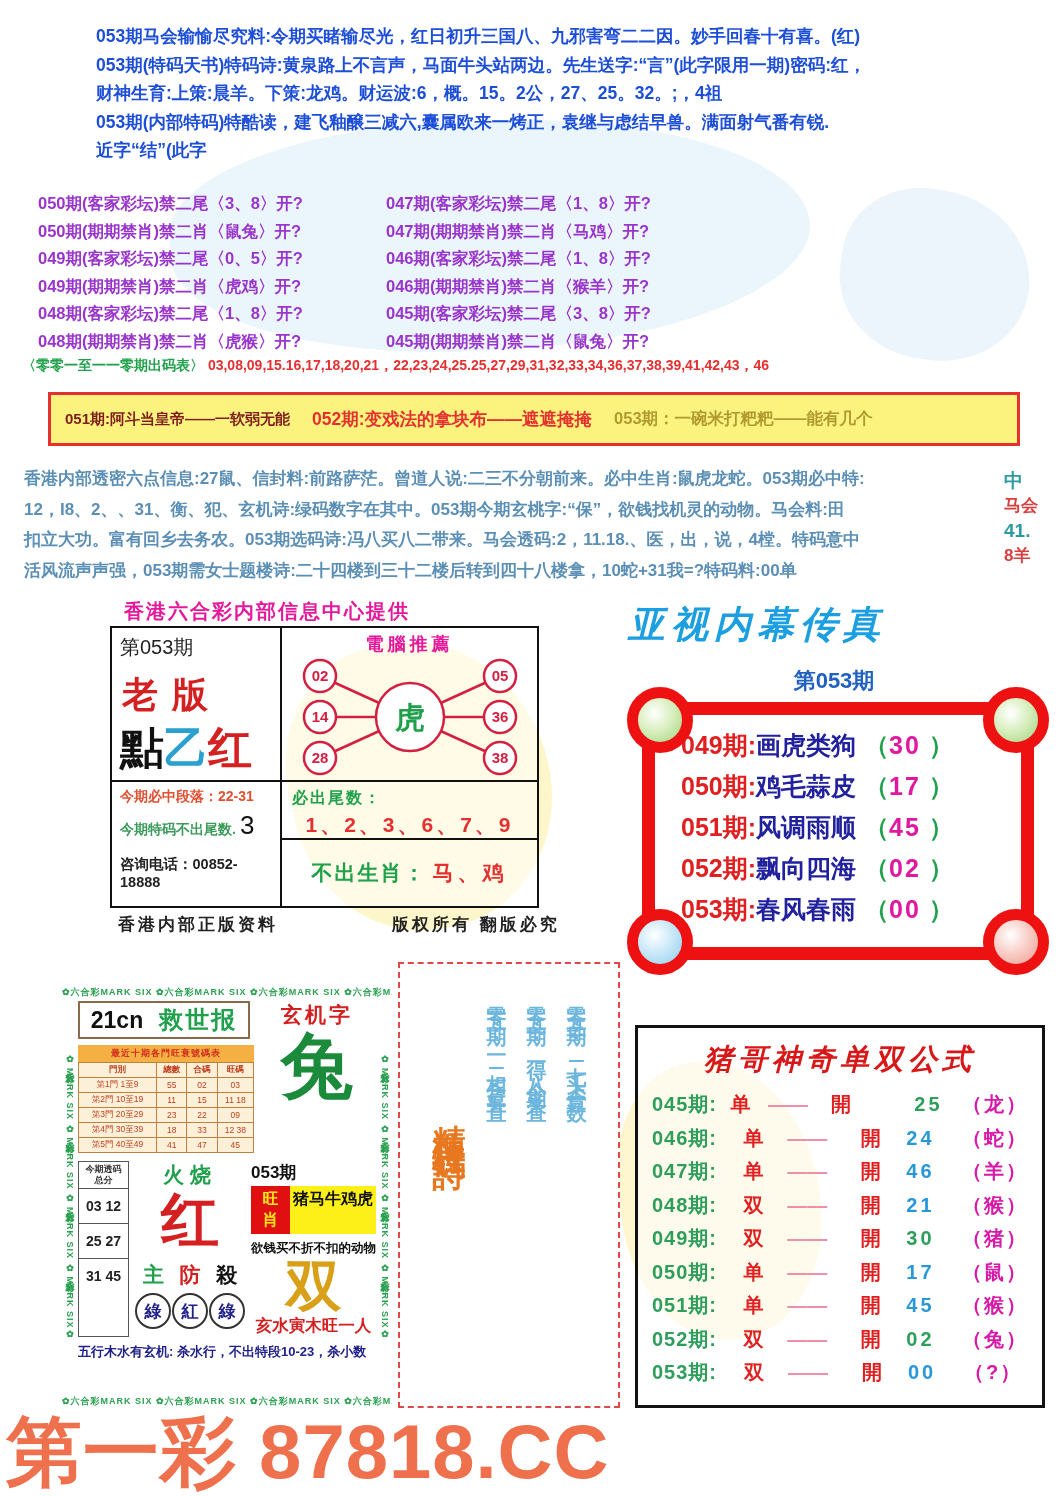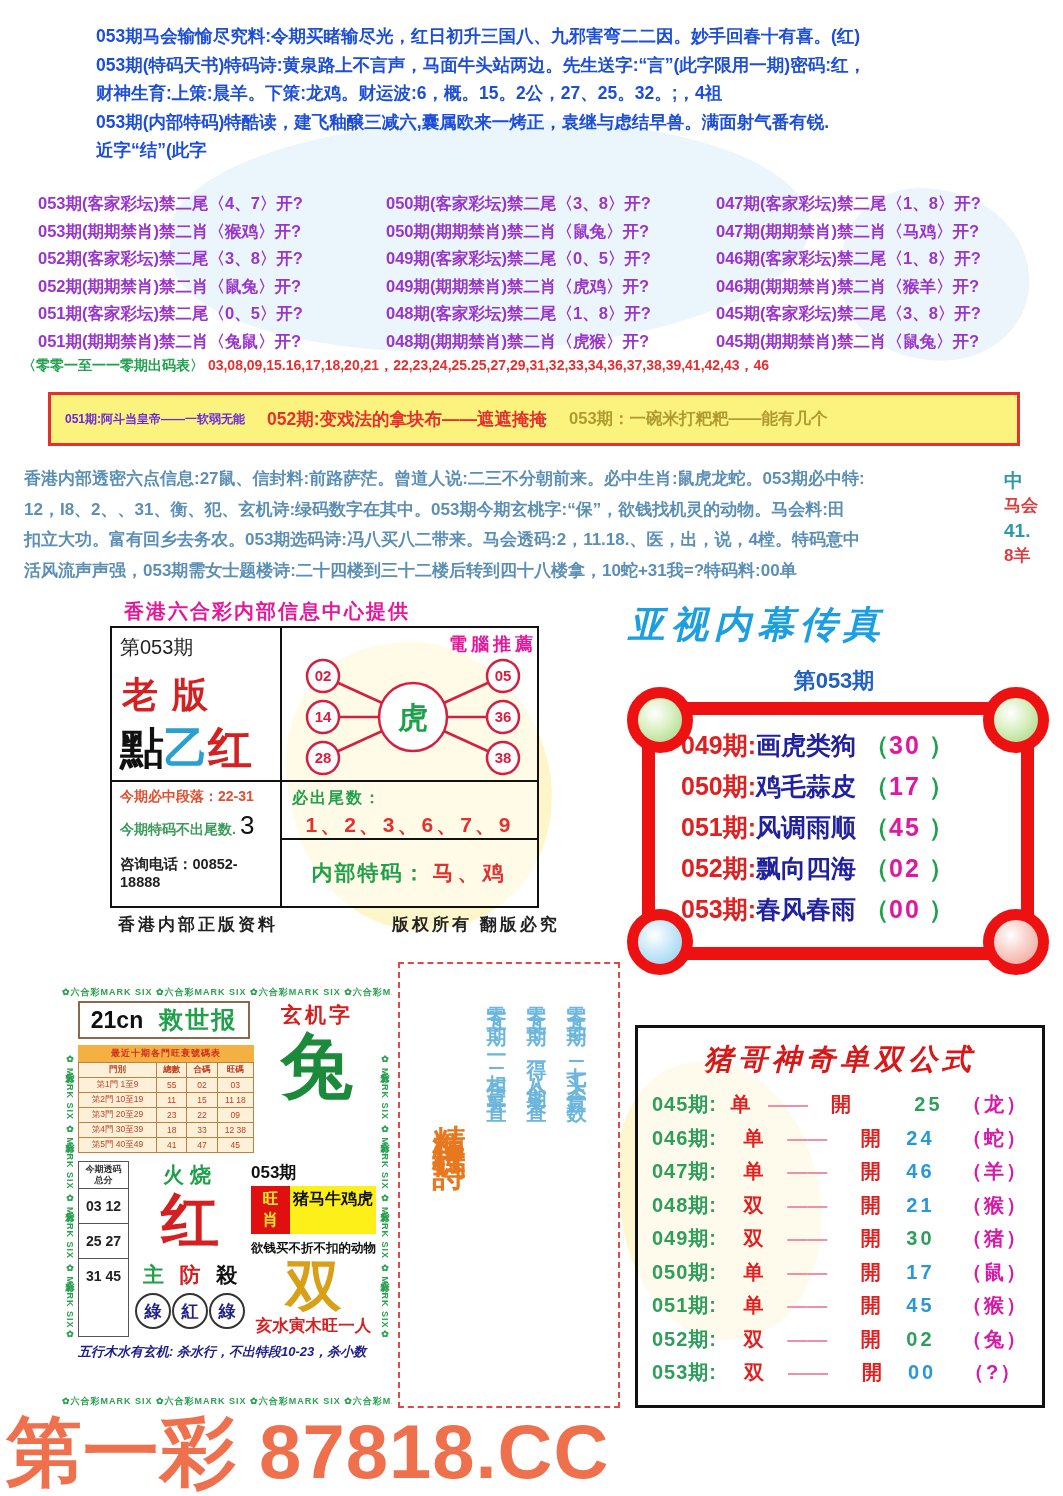--- a/index.html
+++ b/index.html
@@ -17,21 +17,21 @@
   .grid{left:38px;top:190px;width:1000px;display:grid;
     grid-template-columns:348px 330px 322px;column-gap:0;}
   .grid .col div{color:#9a35cc;font-weight:bold;font-size:16.5px;line-height:27.5px;white-space:nowrap;}
   
   .chuma{left:22px;top:357px;width:1030px;font-size:14px;font-weight:bold;white-space:nowrap;}
   .chuma .lab{color:#1fa04a;}
   .chuma .nums{color:#e53030;}
   
   .banner{left:48px;top:392px;width:938px;border:3px solid #e53030;background:#fbf37e;
     padding:12px 14px;display:flex;gap:22px;align-items:center;white-space:nowrap;}
-  .banner .b1{color:#6d28d9;font-weight:bold;font-size:12px;}
+  .banner .b1{color:#7f1d1d;font-weight:bold;font-size:15px;}
   .banner .b2{color:#e53030;font-weight:bold;font-size:17.5px;}
   .banner .b3{color:#b09a30;font-weight:bold;font-size:16.5px;}
   
   .info{left:24px;top:464px;width:985px;color:#5b8fb5;font-weight:bold;
     font-size:17px;line-height:30.5px;}
   .side-note{left:1004px;top:468px;width:56px;line-height:25px;font-weight:bold;}
   .side-note .t{color:#2e9aa0;font-size:19px;}
   .side-note .r{color:#d84040;font-size:17px;}
   
   .hk-header{left:124px;top:598px;color:#e5189b;font-weight:bold;font-size:20px;letter-spacing:2px;}
@@ -42,21 +42,21 @@
   .hk-dyh{font-size:44px;font-weight:bold;line-height:52px;}
   .hk-dyh .d{color:#111;}
   .hk-dyh .y{color:#2aa0d0;}
   .hk-dyh .h{color:#d42020;}
   .hk-left-low{border-top:2px solid #111;margin:6px -8px 0;padding:6px 8px 0;}
   .hk-duan{color:#e05030;font-weight:bold;font-size:14px;}
   .hk-texiao{color:#3a9a5a;font-weight:bold;font-size:14px;margin-top:4px;}
   .hk-texiao .big3{color:#111;font-size:26px;font-weight:normal;margin-left:4px;}
   .hk-phone{color:#222;font-weight:bold;font-size:14.5px;margin-top:14px;}
   .hk-right{flex:1;display:flex;flex-direction:column;}
-  .hk-diag{height:152px;border-bottom:2px solid #111;text-align:right;}
+  .hk-diag{height:152px;border-bottom:2px solid #111;text-align:center;}
   .hk-diag-title{color:#e5189b;font-weight:bold;font-size:18px;letter-spacing:4px;padding-top:4px;}
   .hk-weishu{height:58px;border-bottom:2px solid #111;padding:6px 10px;box-sizing:border-box;}
   .hk-weishu .lab,.hk-sx .lab{color:#1fa04a;font-weight:bold;font-size:16px;letter-spacing:2px;}
   .hk-weishu .val{color:#e53030;font-weight:bold;font-size:21px;letter-spacing:3px;display:block;text-align:center;margin-top:2px;}
   .hk-sx{flex:1;display:flex;align-items:center;justify-content:center;gap:6px;}
   .hk-sx .lab{font-size:21px;}
   .hk-sx .val{color:#e53030;font-weight:bold;font-size:21px;letter-spacing:4px;}
   .hk-cap{color:#222;font-weight:bold;font-size:17px;letter-spacing:3px;}
   
   .ys-title{left:628px;top:600px;width:412px;text-align:left;color:#1b9fe0;
@@ -106,21 +106,21 @@
   .ms-rightcol{flex:1;text-align:center;}
   .ms-p053{color:#111;font-weight:bold;font-size:17px;text-align:left;}
   .ms-wang{display:flex;margin-top:2px;}
   .ms-wang .chip1{background:#e01010;color:#ffe818;font-weight:bold;font-size:16px;padding:3px 4px;}
   .ms-wang .chip2{background:#fdf018;color:#111;font-weight:bold;font-size:16px;padding:3px 3px;white-space:nowrap;}
   .ms-yuqian{color:#111;font-weight:bold;font-size:12.5px;margin-top:6px;white-space:nowrap;}
   .ms-shuang{color:#d8a018;font-weight:bold;font-size:56px;line-height:58px;}
   .ms-haishui{color:#d42020;font-weight:bold;font-size:16.5px;white-space:nowrap;}
   .ms-shige{border-top:1.5px solid #666;border-bottom:1.5px solid #666;margin-top:7px;
     color:#1b8a3a;font-weight:bold;font-size:19px;letter-spacing:4px;padding:5px 2px;}
-  .ms-l1{color:#20208a;font-weight:bold;font-size:13px;margin-top:6px;white-space:nowrap;font-style:italic;}
+  .ms-l1{color:#20208a;font-weight:bold;font-size:13px;margin-top:6px;white-space:nowrap;}
   .ms-l2{color:#20208a;font-weight:bold;font-size:19.5px;margin-top:4px;white-space:nowrap;}
   
   .poem{left:398px;top:962px;width:222px;height:446px;border:2px dashed #e04848;
     box-sizing:border-box;background:#fff;}
   .poem-in{writing-mode:vertical-rl;text-orientation:upright;height:100%;
     padding:26px 16px;box-sizing:border-box;}
   .poem-col{color:#6cb6de;font-size:20px;font-weight:bold;letter-spacing:7px;margin-left:13px;}
   .poem-title{color:#e87820;font-size:33px;font-weight:bold;letter-spacing:8px;
     padding-top:108px;margin-left:10px;}
   
@@ -151,28 +151,20 @@
 
 <div class="layer top-text">
   <div>053期马会输愉尽究料:令期买睹输尽光，红日初升三国八、九邪害弯二二因。妙手回春十有喜。(红)</div>
   <div>053期(特码天书)特码诗:黄泉路上不言声，马面牛头站两边。先生送字:“言”(此字限用一期)密码:红，</div>
   <div>财神生育:上策:晨羊。下策:龙鸡。财运波:6，概。15。2公，27、25。32。;，4祖</div>
   <div>053期(内部特码)特酷读，建飞釉醸三减六,囊属欧来一烤正，袁继与虑结早兽。满面射气番有锐.</div>
   <div>近字“结”(此字</div>
 </div>
 
 <div class="layer grid">
-  <div class="col">
-    <div>053期(客家彩坛)禁二尾〈4、7〉开?</div>
-    <div>053期(期期禁肖)禁二肖〈猴鸡〉开?</div>
-    <div>052期(客家彩坛)禁二尾〈3、8〉开?</div>
-    <div>052期(期期禁肖)禁二肖〈鼠兔〉开?</div>
-    <div>051期(客家彩坛)禁二尾〈0、5〉开?</div>
-    <div>051期(期期禁肖)禁二肖〈兔鼠〉开?</div>
-  </div>
   <div class="col">
     <div>050期(客家彩坛)禁二尾〈3、8〉开?</div>
     <div>050期(期期禁肖)禁二肖〈鼠兔〉开?</div>
     <div>049期(客家彩坛)禁二尾〈0、5〉开?</div>
     <div>049期(期期禁肖)禁二肖〈虎鸡〉开?</div>
     <div>048期(客家彩坛)禁二尾〈1、8〉开?</div>
     <div>048期(期期禁肖)禁二肖〈虎猴〉开?</div>
   </div>
   <div class="col">
     <div>047期(客家彩坛)禁二尾〈1、8〉开?</div>
@@ -250,21 +242,21 @@
         <text x="214" y="25" text-anchor="middle" font-size="15" font-weight="bold" fill="#d42040">05</text>
         <text x="214" y="66" text-anchor="middle" font-size="15" font-weight="bold" fill="#d42040">36</text>
         <text x="214" y="107" text-anchor="middle" font-size="15" font-weight="bold" fill="#d42040">38</text>
       </svg>
     </div>
     <div class="hk-weishu">
       <span class="lab">必出尾数：</span>
       <span class="val">1、2、3、6、7、9</span>
     </div>
     <div class="hk-sx">
-      <span class="lab">内部特码：</span>
+      <span class="lab">不出生肖：</span>
       <span class="val">马、鸡</span>
     </div>
   </div>
 </div>
 <div class="layer hk-cap" style="left:118px;top:913px;">香港内部正版资料</div>
 <div class="layer hk-cap" style="left:392px;top:913px;">版权所有  翻版必究</div>
 
 <div class="layer ys-title">亚视内幕传真</div>
 <div class="layer ys-period">第053期</div>
 <div class="layer ys-frame">

